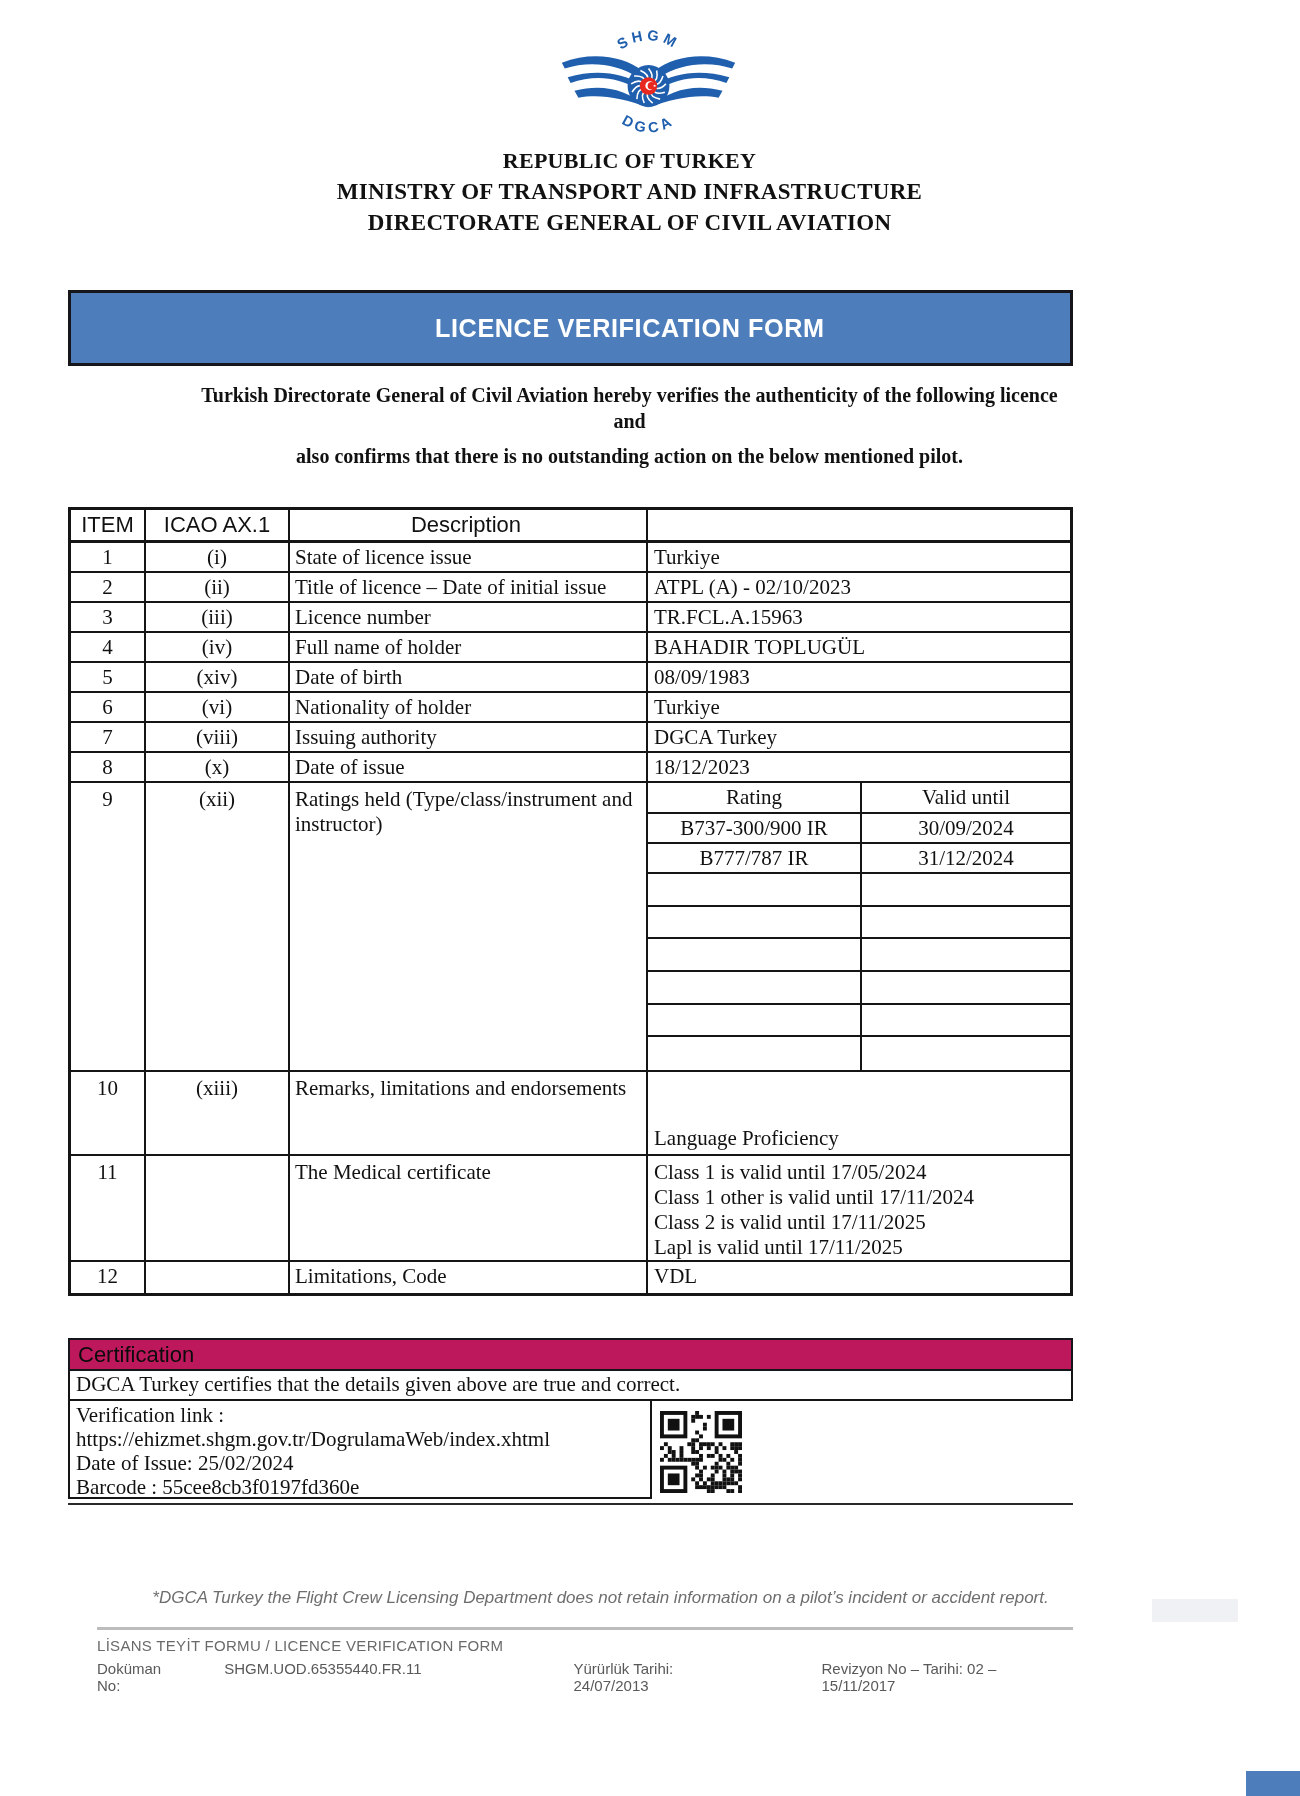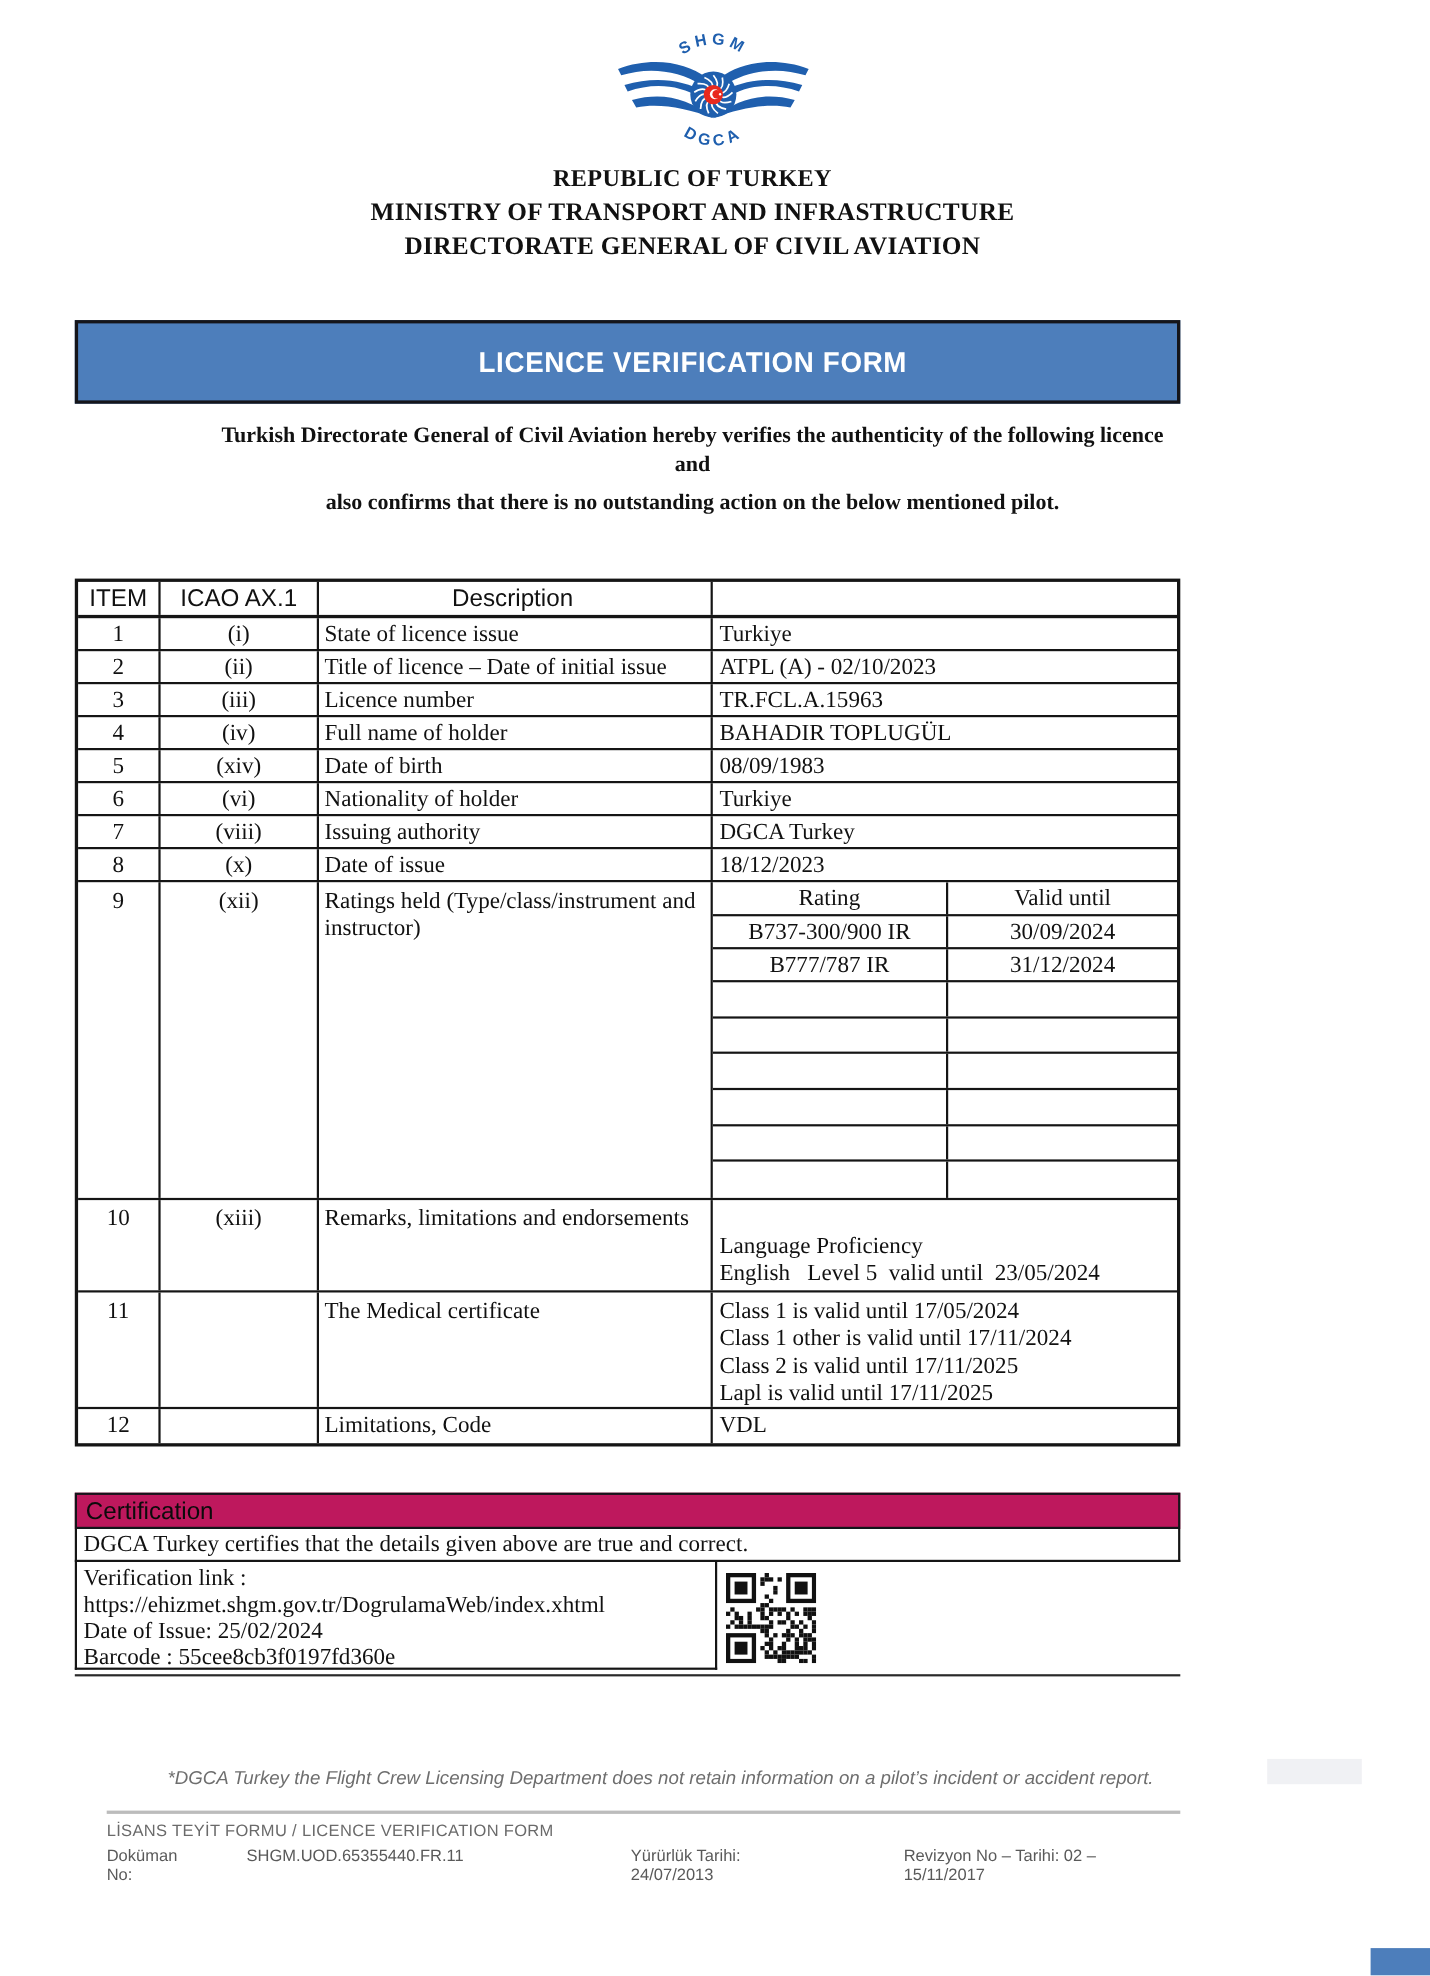--- a/index.html
+++ b/index.html
@@ -19,21 +19,21 @@
   .banner{margin-top:52px;height:70px;background:#4d7ebb;border:3px solid #15151a;
           box-sizing:content-box;display:flex;align-items:center;justify-content:center;padding-left:118px;text-align:right;}
   .banner span{color:#fff;font-family:"Liberation Sans",sans-serif;font-weight:bold;
                font-size:26px;letter-spacing:.6px;transform:scaleX(.97);}
 
   
   .intro{margin-top:16px;padding-left:118px;text-align:center;font-weight:bold;font-size:20px;line-height:26px;}
   .intro .l2{margin-top:9px;}
 
   
-  .tbl{margin-top:56px;border:3px solid #151515;font-size:21px;}
+  .tbl{margin-top:38px;border:3px solid #151515;font-size:21px;}
   .trow{display:flex;border-bottom:2px solid #151515;box-sizing:border-box;align-items:stretch;}
   .trow:last-child{border-bottom:none;}
   .cell{box-sizing:border-box;line-height:28px;overflow:hidden;}
   .c-item{width:73px;text-align:center;}
   .c-icao{width:144px;border-left:2px solid #151515;text-align:center;}
   .c-desc{width:358px;border-left:2px solid #151515;padding-left:5px;padding-right:4px;}
   .c-val{flex:1;border-left:2px solid #151515;padding-left:6px;}
   .hrow{height:33px;border-bottom:3px solid #151515;font-family:"Liberation Sans",sans-serif;
         font-size:22px;}
   .hrow .cell{line-height:30px;}
@@ -255,21 +255,20 @@
           </div>
       </div>
     </div>
 
     <div class="trow r-remarks top-align">
       <div class="cell c-item">10</div>
       <div class="cell c-icao">(xiii)</div>
       <div class="cell c-desc">Remarks, limitations and endorsements</div>
       <div class="cell c-val">
         <div>Language Proficiency</div>
-        <div>English   Level 5  valid until  23/05/2024</div>
       </div>
     </div>
 
     <div class="trow r-medical top-align">
       <div class="cell c-item">11</div>
       <div class="cell c-icao"></div>
       <div class="cell c-desc">The Medical certificate</div>
       <div class="cell c-val">
         <div>Class 1 is valid until 17/05/2024</div>
         <div>Class 1 other is valid until 17/11/2024</div>

